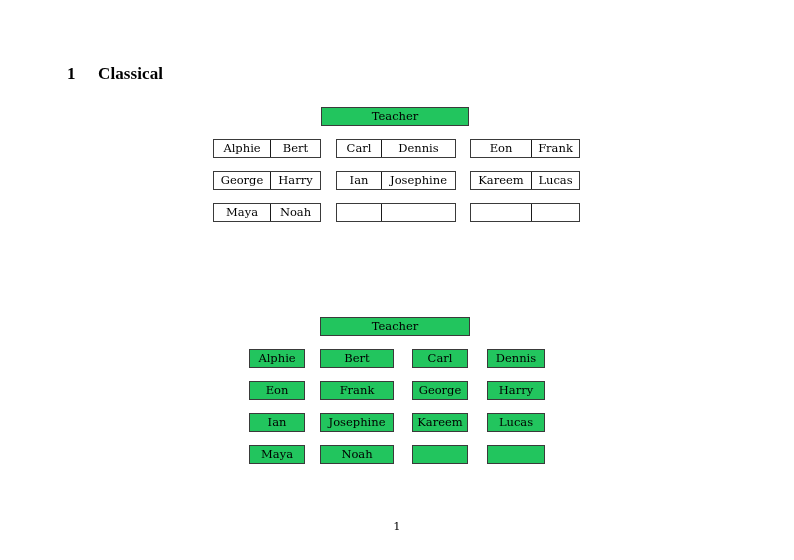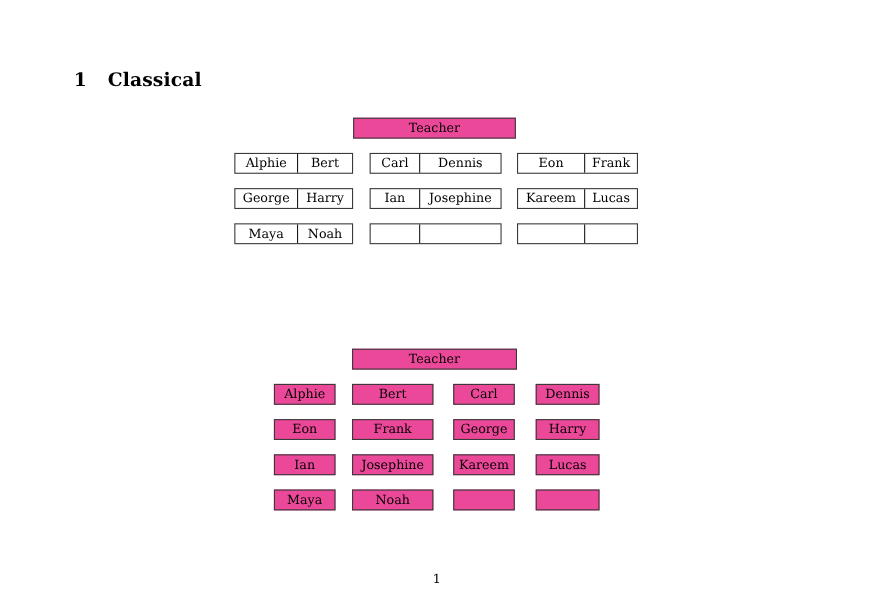--- a/index.html
+++ b/index.html
@@ -25,34 +25,35 @@
   }
 
   
   .section-heading {
     position: absolute;
     font-weight: bold;
     font-size: 17px;
     letter-spacing: 0.1px;
     white-space: nowrap;
     line-height: 1;
+    font-family: Liberation Serif, serif;
   }
   .section-heading .sec-num {
     display: inline-block;
     width: 31px;
   }
   #heading-classical   { left: 67px; top: 65px; }
   #heading-distributed { left: 67px; top: 276px; }
 
   
   .box {
     position: absolute;
     box-sizing: border-box;
     border: 1px solid #3a3a3a;
-    background: #ec4899;
+    background: #22c55e;
     height: 19px;
     display: flex;
     align-items: center;
     justify-content: center;
     font-size: 11.5px;
     line-height: 1;
     white-space: nowrap;
     overflow: hidden;
   }
 

